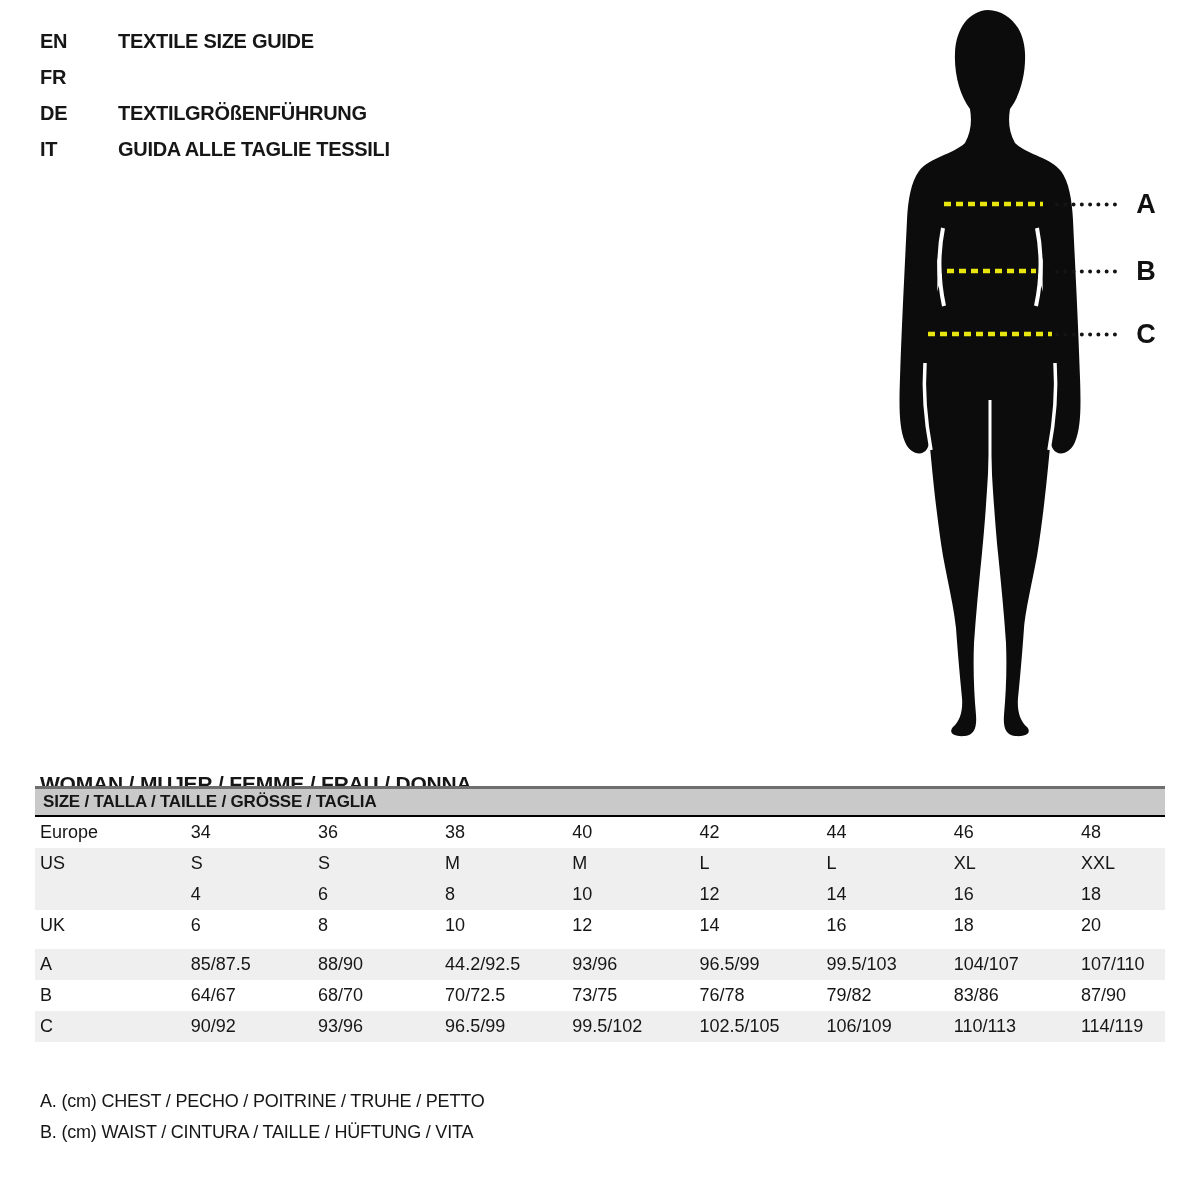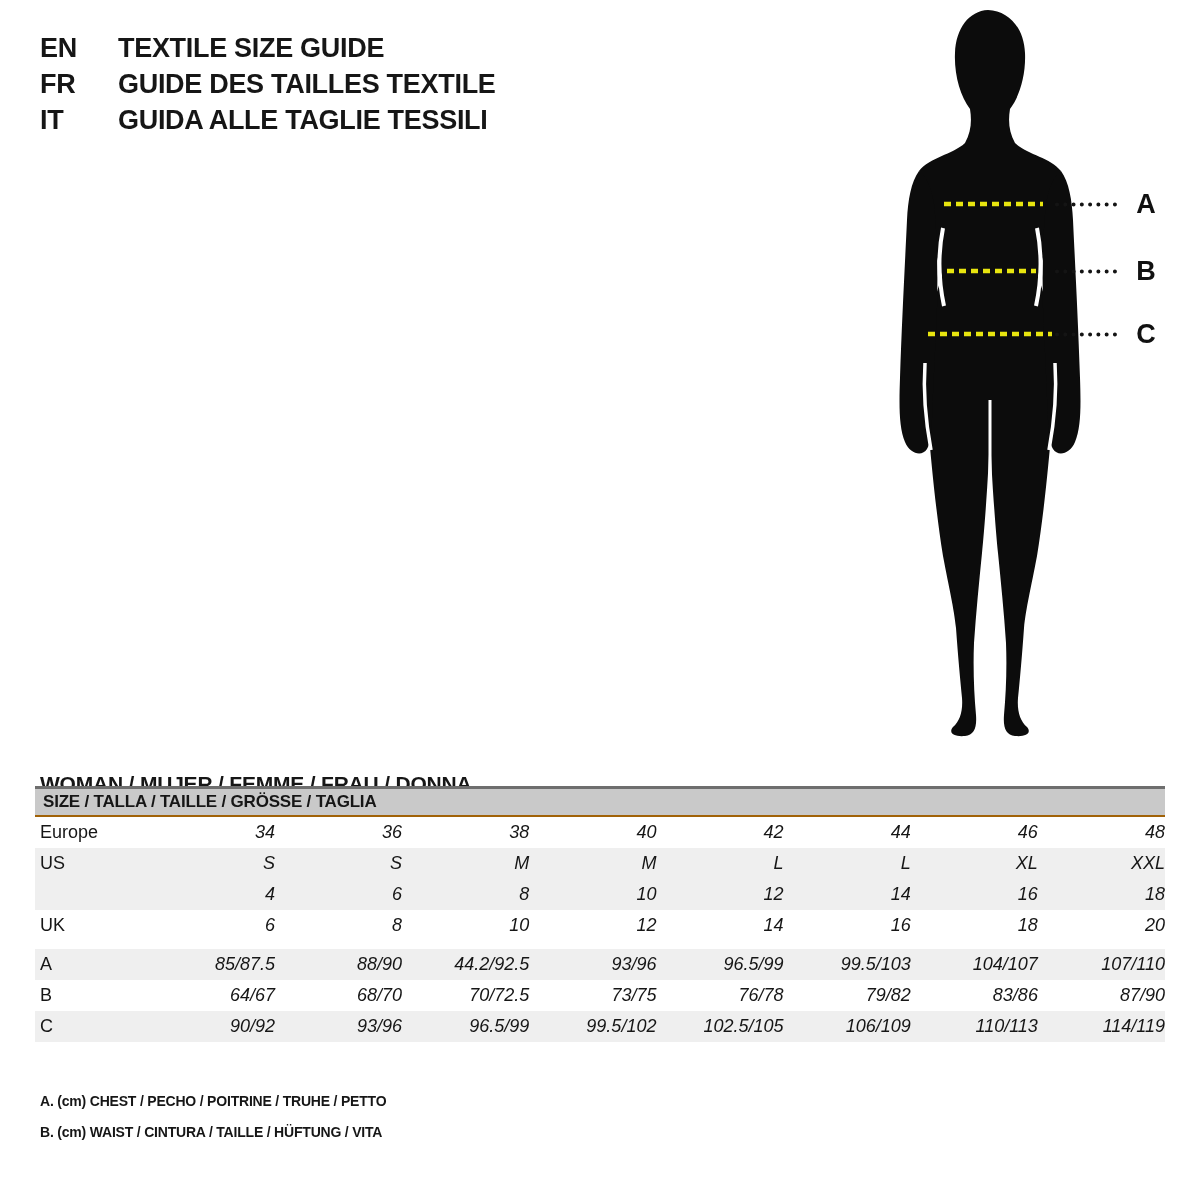--- a/index.html
+++ b/index.html
@@ -2,61 +2,64 @@
 <html style="--header-bg: #c9c9c9; --row-bg: #efefef;"><head>
 <meta charset="utf-8">
 <style>
   html,body{margin:0;padding:0;}
   body{
     width:1200px;height:1200px;position:relative;background:#ffffff;
     font-family:"Liberation Sans", sans-serif;color:#161616;overflow:hidden;
   }
   
   .languages{position:absolute;left:40px;top:30px;}
-  .lang-row{display:flex;height:36px;align-items:center;font-weight:bold;font-size:27px;letter-spacing:-0.3px;}
+  .lang-row{display:flex;height:36px;font-weight:bold;font-size:20px;letter-spacing:-0.3px;}
   .lang-code{width:78px;}
   .lang-title{white-space:nowrap;}
   
   .figure{position:absolute;left:880px;top:0;width:330px;height:748px;}
   .figure svg{position:absolute;left:15px;top:8px;}
   .marker{position:absolute;left:175px;display:flex;align-items:center;gap:14px;transform:translateY(-50%);}
   .marker:nth-child(1){top:204px;}
   .marker:nth-child(2){top:271px;}
   .marker:nth-child(3){top:334px;}
   .leader{width:62px;height:0;border-top:4px dotted #141414;}
   .marker-label{font-size:27px;font-weight:bold;color:#111;width:30px;text-align:center;}
   
   .section-title{position:absolute;left:40px;top:772px;font-size:21px;font-weight:bold;letter-spacing:-0.2px;}
   
   .size-table{position:absolute;left:35px;top:786px;width:1130px;font-size:18px;}
   .table-header{
     height:26px;line-height:26px;background:var(--header-bg,#c9c9c9);
-    border-top:3px solid #6e6e6e;border-bottom:2px solid #a16207;
+    border-top:3px solid #6e6e6e;border-bottom:2px solid #000000;
     font-weight:bold;font-size:17px;padding-left:8px;letter-spacing:-0.2px;
   }
   .t-row{display:flex;height:31px;line-height:31px;gap:43px;}
   .t-row.shaded{background:var(--row-bg,#efefef);}
   .t-row.gap{margin-top:8px;}
   .t-label{width:160px;padding-left:5px;box-sizing:border-box;}
-  .t-cell{width:121px;text-align:right;font-style:italic;}
+  .t-cell{width:121px;text-align:left;}
   
   .legend{position:absolute;left:40px;top:1086px;}
-  .legend-line{font-size:14px;font-weight:bold;line-height:31px;letter-spacing:-0.2px;white-space:nowrap;}
+  .legend-line{font-size:18px;font-weight:normal;line-height:31px;letter-spacing:-0.2px;white-space:nowrap;}
 </style>
 </head>
 <body>
 
 <div class="languages">
     <div class="lang-row">
       <span class="lang-code">EN</span>
       <span class="lang-title">TEXTILE SIZE GUIDE</span>
     </div>
     <div class="lang-row">
       <span class="lang-code">FR</span>
-      <span class="lang-title">GUIDE DES TAILLES TEXTILE</span>
+    </div>
+    <div class="lang-row">
+      <span class="lang-code">DE</span>
+      <span class="lang-title">TEXTILGRÖßENFÜHRUNG</span>
     </div>
     <div class="lang-row">
       <span class="lang-code">IT</span>
       <span class="lang-title">GUIDA ALLE TAGLIE TESSILI</span>
     </div>
   </div>
 
 <div class="figure">
   <svg width="190" height="730" viewBox="0 0 190 730" aria-hidden="true">
 

